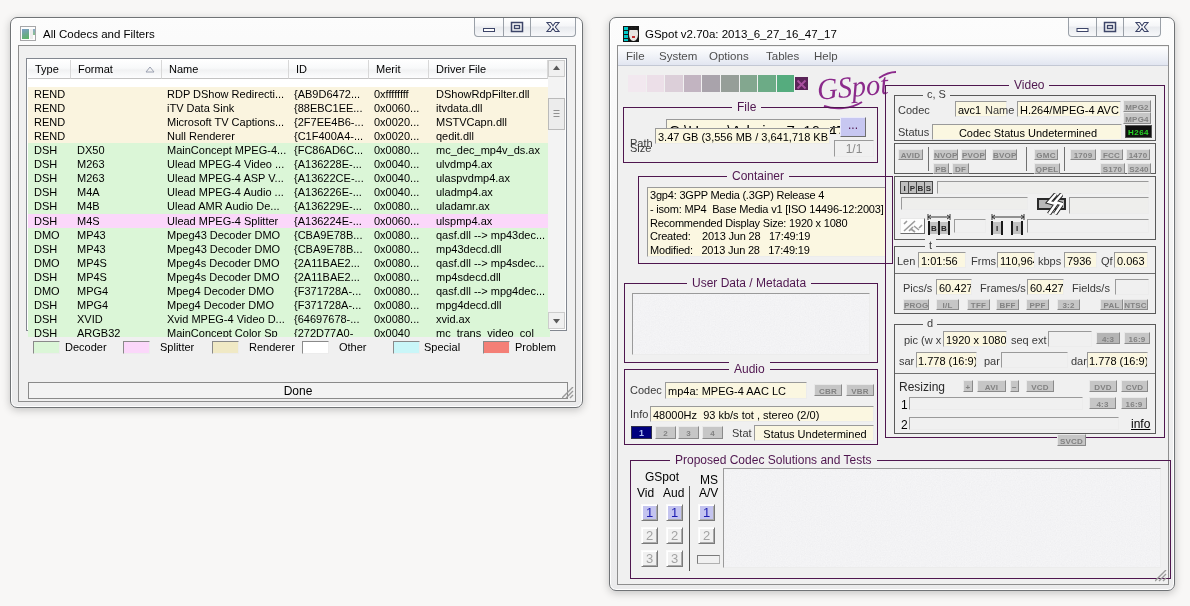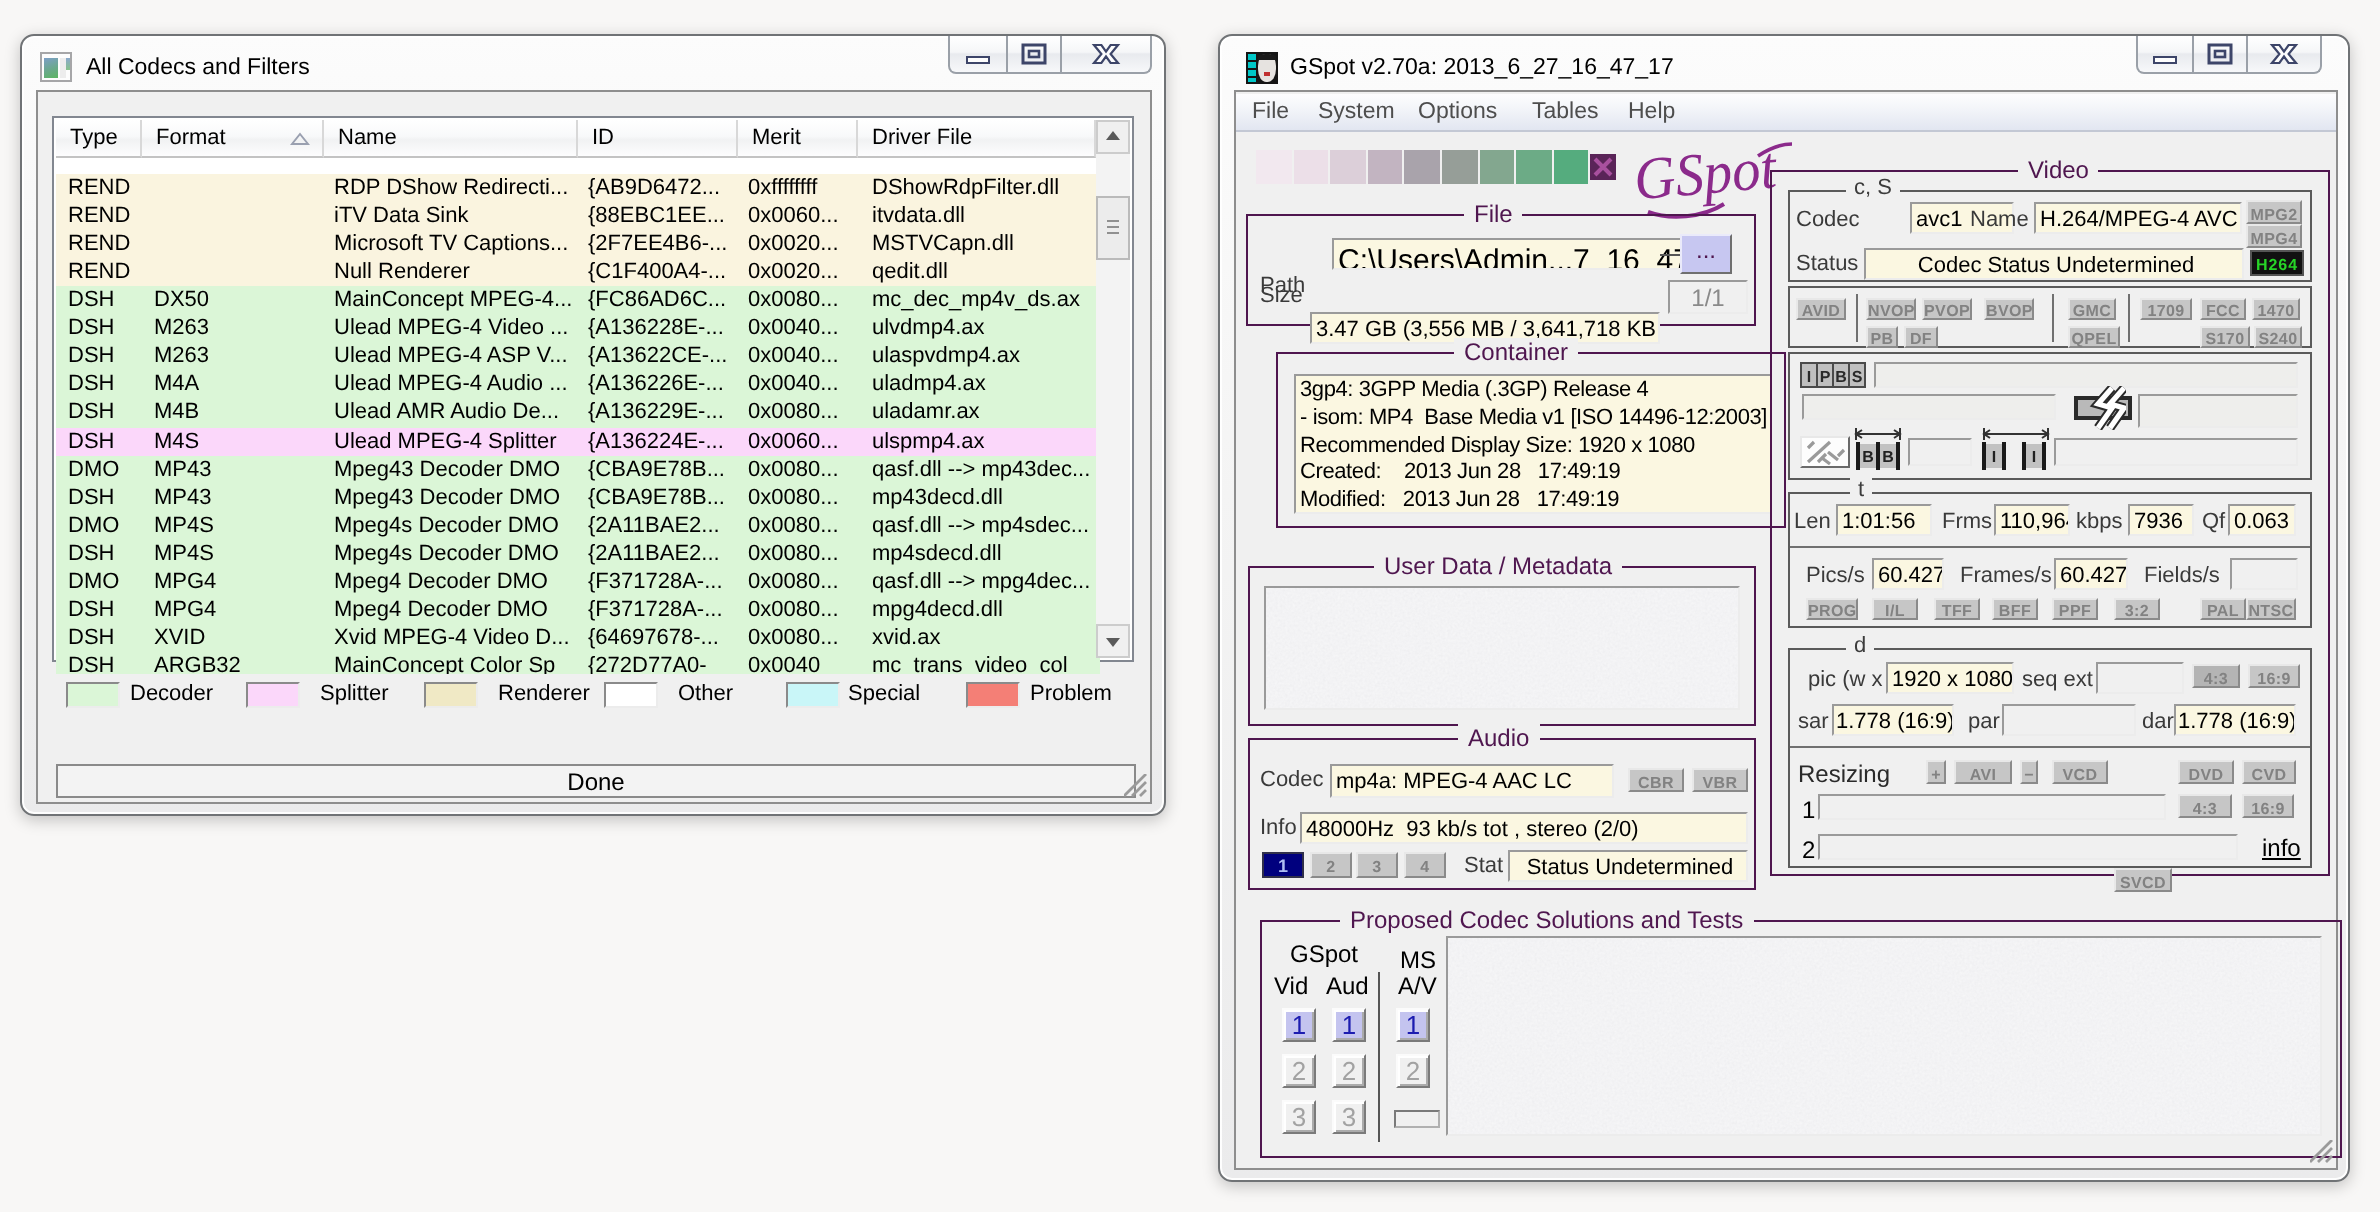--- a/index.html
+++ b/index.html
@@ -350,21 +350,21 @@
       <path d="M62 11 C 68 7, 74 5, 79 5" fill="none" stroke="#8b2a8b" stroke-width="1.8"></path>
     </svg>
 
     <div class="grp" style="left:5px; top:61px; width:255px; height:56px;">
       <div class="gt" style="left:108px;">File</div>
       <div class="lbl" style="left:6px; top:29px;">Path</div>
       <div class="yf" style="left:42px; top:11px; width:175px; font-size:15px;">C:\Users\Admin...7_16_47_17.MP4</div>
       <div class="abs" style="left:206px; top:19px; width:10px; height:1px; background:#555;"></div>
       <div class="abs" style="left:216px; top:9px; width:26px; height:20px; background:#c7c7f1; border:1px solid; border-color:#eaeafa #6f6f6f #6f6f6f #eaeafa; color:#4f164f; text-align:center; font-size:12px;">...</div>
       <div class="lbl" style="left:6px; top:34px;">Size</div>
-      <div class="yf" style="left:31px; top:48px; width:175px;">3.47 GB (3,556 MB / 3,641,718 KB</div>
+      <div class="yf" style="left:31px; top:20px; width:175px;">3.47 GB (3,556 MB / 3,641,718 KB</div>
       <div class="gf" style="left:210px; top:32px; width:40px; height:17px; color:#8a8a8a; font-size:12px; text-align:center; padding-top:1px;">1/1</div>
     </div>
 
     <div class="grp" style="left:20px; top:130px; width:255px; height:88px;">
       <div class="gt" style="left:88px;">Container</div>
       <div class="yf" style="left:8px; top:10px; width:239px; height:70px; font-size:11px; line-height:13.8px; padding:1px 0 0 2px; letter-spacing:-0.2px;">3gp4: 3GPP Media (.3GP) Release 4<br>- isom: MP4&nbsp; Base Media v1 [ISO 14496-12:2003]<br>Recommended Display Size: 1920 x 1080<br>Created:&nbsp;&nbsp;&nbsp; 2013 Jun 28&nbsp;&nbsp; 17:49:19<br>Modified:&nbsp;&nbsp; 2013 Jun 28&nbsp;&nbsp; 17:49:19</div>
     </div>
 
     <div class="grp" style="left:6px; top:237px; width:254px; height:80px;">
       <div class="gt" style="left:62px;">User Data / Metadata</div>

